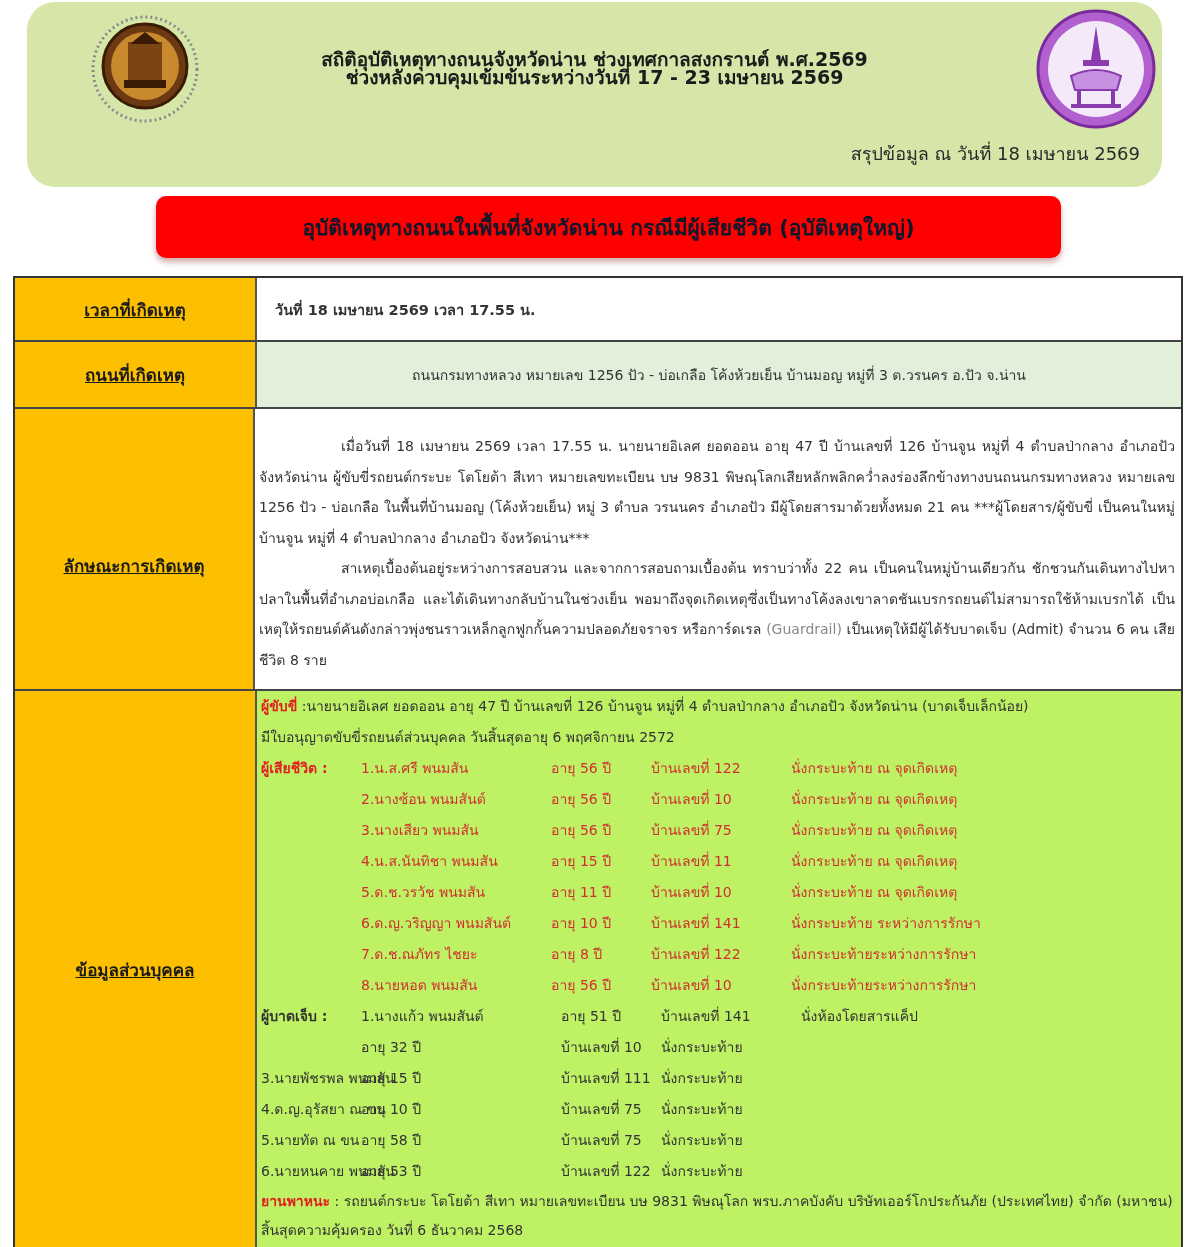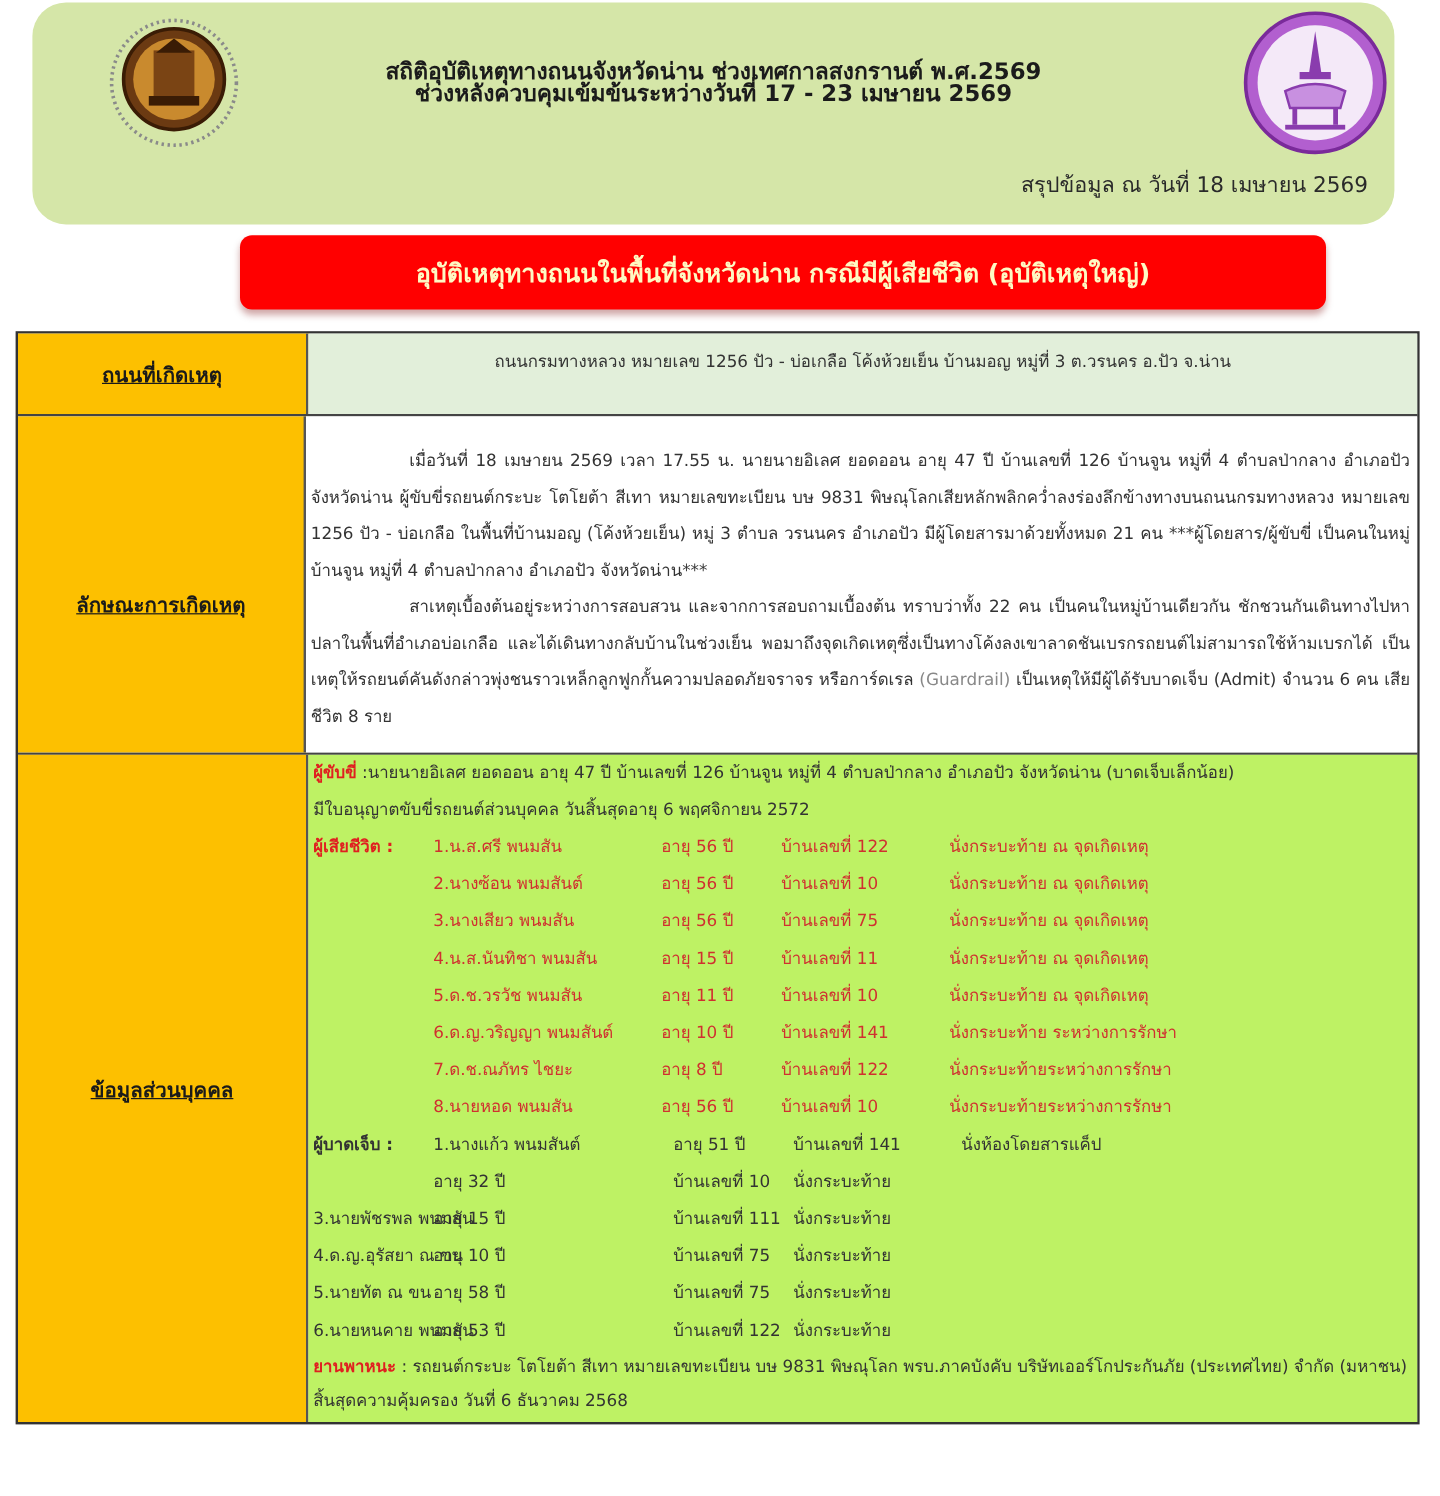--- a/index.html
+++ b/index.html
@@ -15,34 +15,34 @@
             font-weight:bold; color:#1b1b1b; }
   .h1 { top:22px; font-size:19px;margin-top:20px; }
   .h2 { top:60px; font-size:19px; }
   .h3 { top:98px; font-size:18px; font-weight:normal; text-decoration:underline; }
   .h-summary { position:absolute; right:22px; top:137px; font-size:18px; color:#2a2a2a; }
 
   
   .banner { position:absolute; left:156px; top:196px; width:905px; height:62px;
             background:#ff0000; border-radius:10px;
             box-shadow:0 4px 6px rgba(120,0,0,0.35);
-            color:#fef9c3; font-weight:bold; font-size:21px;
-            display:flex; align-items:center; justify-content:center;margin-left:44px; }
+            color:#0f172a; font-weight:bold; font-size:21px;
+            display:flex; align-items:center; justify-content:center; }
 
   
   .tbl { position:absolute; left:13px; top:276px; width:1170px;
          border:2px solid #333; box-sizing:border-box; }
   .row { display:flex; border-top:2px solid #444; box-sizing:border-box; }
   .row:first-child { border-top:none; }
   .lbl { width:240px; flex:none; background:#fdc000; border-right:2px solid #555;
          display:flex; align-items:center; justify-content:center;
          font-weight:bold; font-size:17px; text-decoration:underline; color:#1a1a1a; }
   .val { flex:1; box-sizing:border-box; font-size:14px; color:#333; }
   .r1 { height:62px; } .r1 .val { background:#fff; font-weight:bold; padding:20px 18px; font-size:14.5px; }
-  .r2 { height:67px;text-align:center; } .r2 .val { background:#e2efda; padding:12px 4px; }
+  .r2 { height:67px;text-align:center; } .r2 .val { background:#e2efda; padding:22px 4px; }
   .r3 { height:282px; } .r3 .val { background:#fff; padding:22px 6px 0 4px; line-height:30.5px; text-align:justify; }
   .r4 { height:558px; } .r4 .val { background:#bef264; padding:0 6px 0 4px; line-height:31px; }
 
   .indent { text-indent:82px; }
   .gray { color:#888; }
   .red { color:#d03030; }
   .redlbl { color:#e02020; font-weight:bold; }
 
   .plist { display:grid; grid-template-columns:100px 190px 100px 140px 1fr; }
   .plist.injured { grid-template-columns:100px 200px 100px 140px 1fr; }
@@ -75,20 +75,24 @@
       <rect x="42" y="82" width="4" height="14" fill="#8a3cae"></rect>
       <rect x="76" y="82" width="4" height="14" fill="#8a3cae"></rect>
       <rect x="36" y="96" width="50" height="4" fill="#8a3cae"></rect>
     </svg>
   </div>
 </div>
 
 <div class="banner">อุบัติเหตุทางถนนในพื้นที่จังหวัดน่าน กรณีมีผู้เสียชีวิต (อุบัติเหตุใหญ่)</div>
 
 <div class="tbl">
+  <div class="row r1">
+    <div class="lbl">เวลาที่เกิดเหตุ</div>
+    <div class="val">วันที่ 18  เมษายน 2569    เวลา 17.55 น.</div>
+  </div>
   <div class="row r2">
     <div class="lbl">ถนนที่เกิดเหตุ</div>
     <div class="val">ถนนกรมทางหลวง หมายเลข 1256 ปัว - บ่อเกลือ โค้งห้วยเย็น บ้านมอญ หมู่ที่ 3 ต.วรนคร อ.ปัว จ.น่าน</div>
   </div>
   <div class="row r3">
     <div class="lbl" style="align-items:flex-end;padding-bottom:110px;box-sizing:border-box;">ลักษณะการเกิดเหตุ</div>
     <div class="val">
       <div class="indent">เมื่อวันที่ 18 เมษายน 2569 เวลา 17.55 น. นายนายอิเลศ ยอดออน อายุ 47 ปี บ้านเลขที่ 126 บ้านจูน หมู่ที่ 4  ตำบลป่ากลาง อำเภอปัว จังหวัดน่าน  ผู้ขับขี่รถยนต์กระบะ โตโยต้า สีเทา หมายเลขทะเบียน  บษ 9831 พิษณุโลกเสียหลักพลิกคว่ำลงร่องลึกข้างทางบนถนนกรมทางหลวง หมายเลข 1256  ปัว - บ่อเกลือ ในพื้นที่บ้านมอญ (โค้งห้วยเย็น)  หมู่ 3 ตำบล วรนนคร อำเภอปัว มีผู้โดยสารมาด้วยทั้งหมด 21 คน ***ผู้โดยสาร/ผู้ขับขี่ เป็นคนในหมู่บ้านจูน หมู่ที่ 4 ตำบลป่ากลาง อำเภอปัว จังหวัดน่าน***</div>
       <div class="indent"><span>สาเหตุเบื้องต้นอยู่ระหว่างการสอบสวน และจากการสอบถามเบื้องต้น ทราบว่าทั้ง 22 คน เป็นคนในหมู่บ้านเดียวกัน ชักชวนกันเดินทางไปหาปลาในพื้นที่อำเภอบ่อเกลือ และได้เดินทางกลับบ้านในช่วงเย็น พอมาถึงจุดเกิดเหตุซึ่งเป็นทางโค้งลงเขาลาดชันเบรกรถยนต์ไม่สามารถใช้ห้ามเบรกได้ เป็นเหตุให้รถยนต์คันดังกล่าวพุ่งชนราวเหล็กลูกฟูกกั้นความปลอดภัยจราจร  หรือการ์ดเรล</span> <span class="gray">(Guardrail)</span><span> เป็นเหตุให้มีผู้ได้รับบาดเจ็บ (Admit) จำนวน 6 คน เสียชีวิต 8 ราย</span></div>
     </div>

